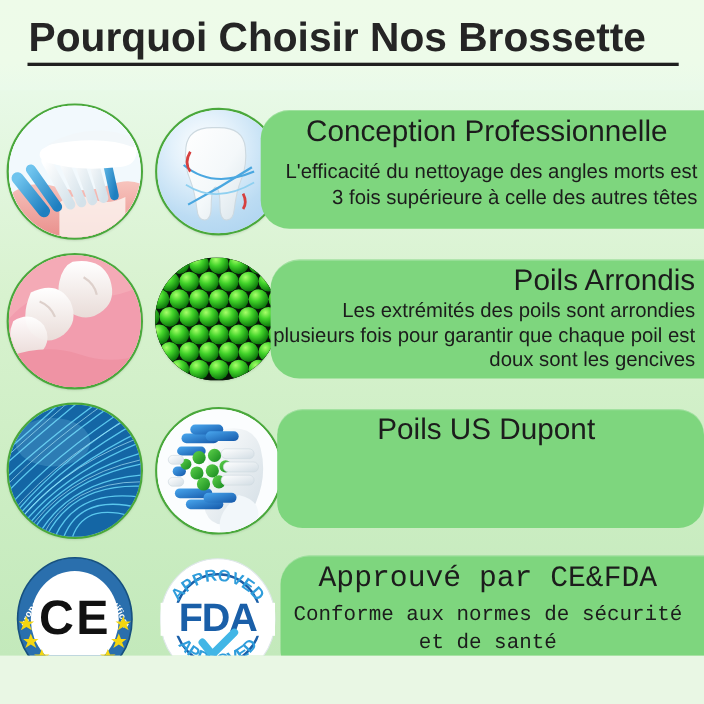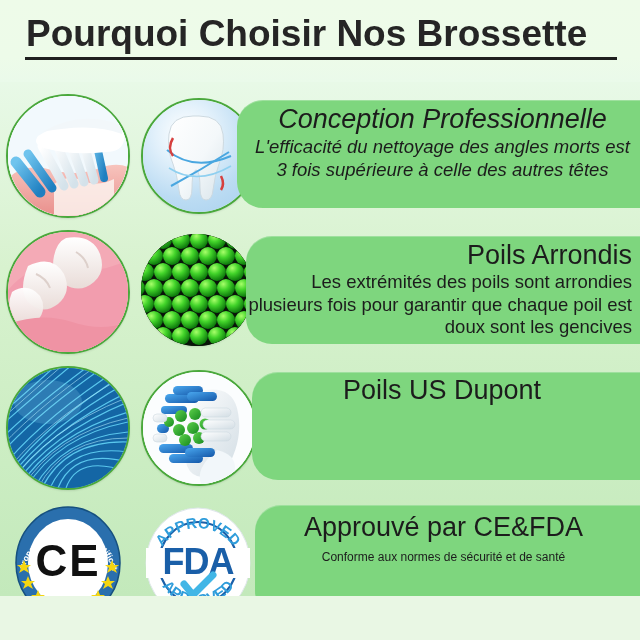--- a/index.html
+++ b/index.html
@@ -34,35 +34,35 @@
   #row2{top:226px;height:126px;}
   #row3{top:362px;height:130px;}
   #row4{top:498px;height:130px;}
 
   .panel{
     position:absolute;top:10px;height:108px;right:0;
     background:#7ed67e;
     border-radius:26px 0 0 26px;
     box-shadow:inset 0 1px 0 rgba(255,255,255,.25);
   }
-  #row1 .panel{left:237px;font-style:italic;}
+  #row1 .panel{left:237px;}
   #row2 .panel{left:246px;}
-  #row3 .panel{left:252px;}
-  #row4 .panel{left:255px;top:7px;height:112px;}
+  #row3 .panel{left:252px;border-radius:23px;}
+  #row4 .panel{left:255px;top:7px;height:112px;font-family:Liberation Mono, monospace;}
 
   .ptext{position:absolute;left:0;right:8px;top:0;text-align:center;color:#1c1c1c;}
   .phead{font-size:27px;line-height:32px;font-weight:400;letter-spacing:0px;}
   .pbody{font-size:18.5px;line-height:22.5px;font-weight:400;}
   #row1 .ptext{left:14px;right:6px;padding-top:3px;}
   #row1 .phead{text-align:center;}
-  #row1 .pbody{text-align:center;margin-top:1px;}
+  #row1 .pbody{text-align:right;margin-top:10px;}
   #row2 .ptext{padding-top:3px;text-align:right;}
   #row3 .ptext{padding-top:2px;}
   #row4 .ptext{padding-top:6px;}
-  #row4 .pbody{margin-top:4px;line-height:20px;font-size:12px;}
+  #row4 .pbody{margin-top:4px;line-height:25px;font-size:19px;}
 
   
   .circ{
     position:absolute;border-radius:50%;
     border:2.5px solid #4aa83c;overflow:hidden;
     box-shadow:0 1px 2px rgba(0,0,0,.10);
   }
   .circ.nb{border:none;}
   .c1{left:6px;width:120px;height:120px;top:4px;}
   .c2{left:141px;width:112px;height:112px;top:8px;}

